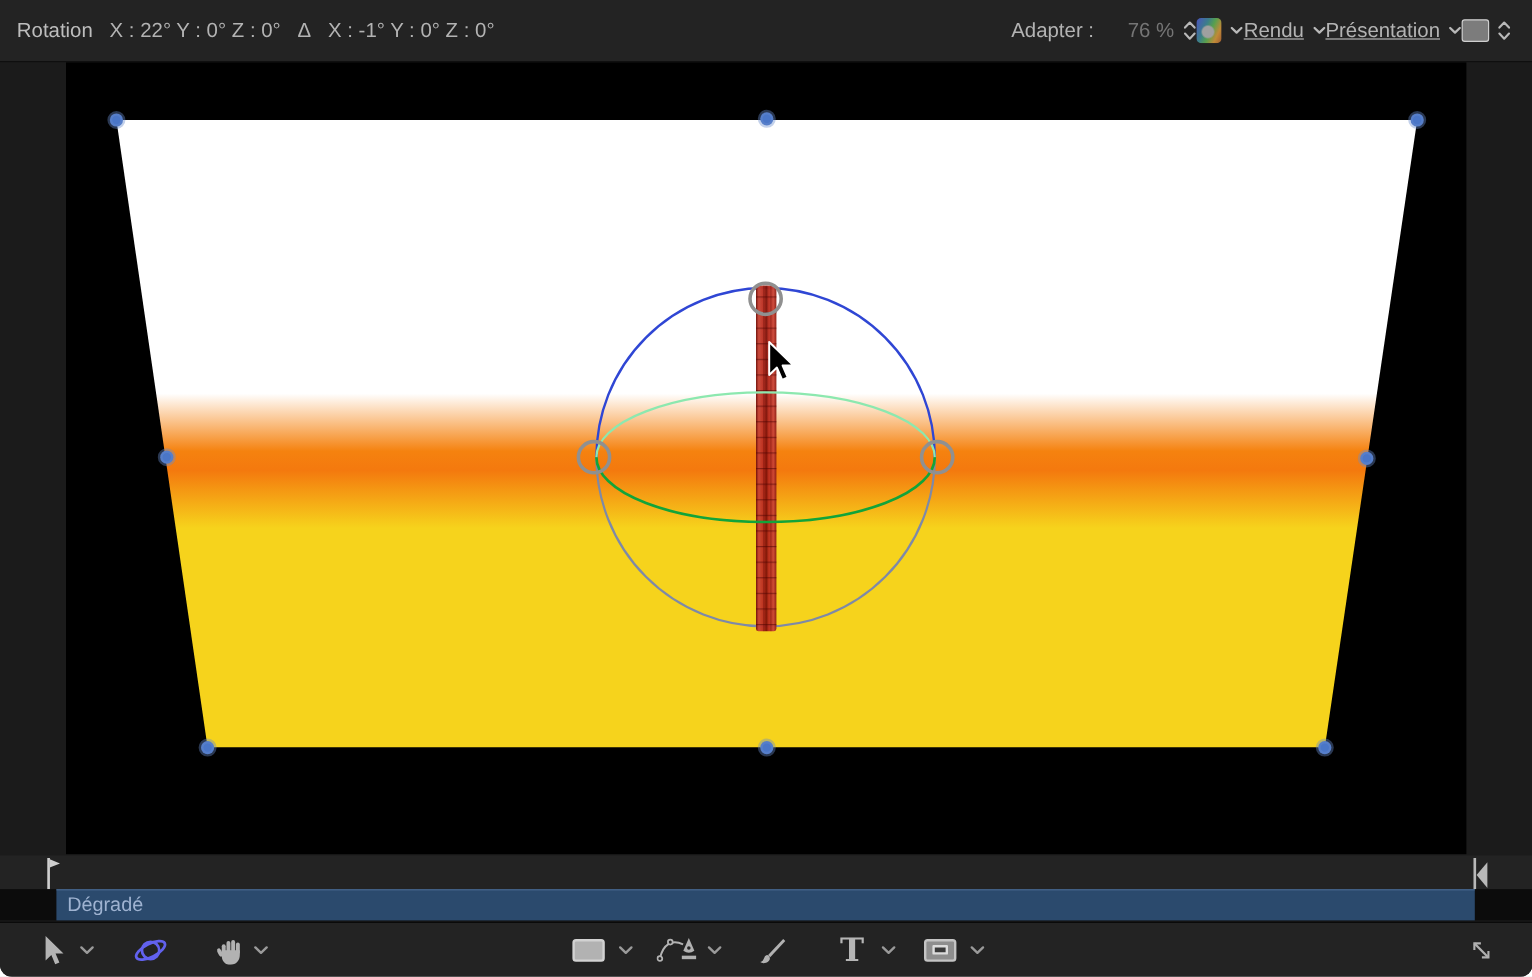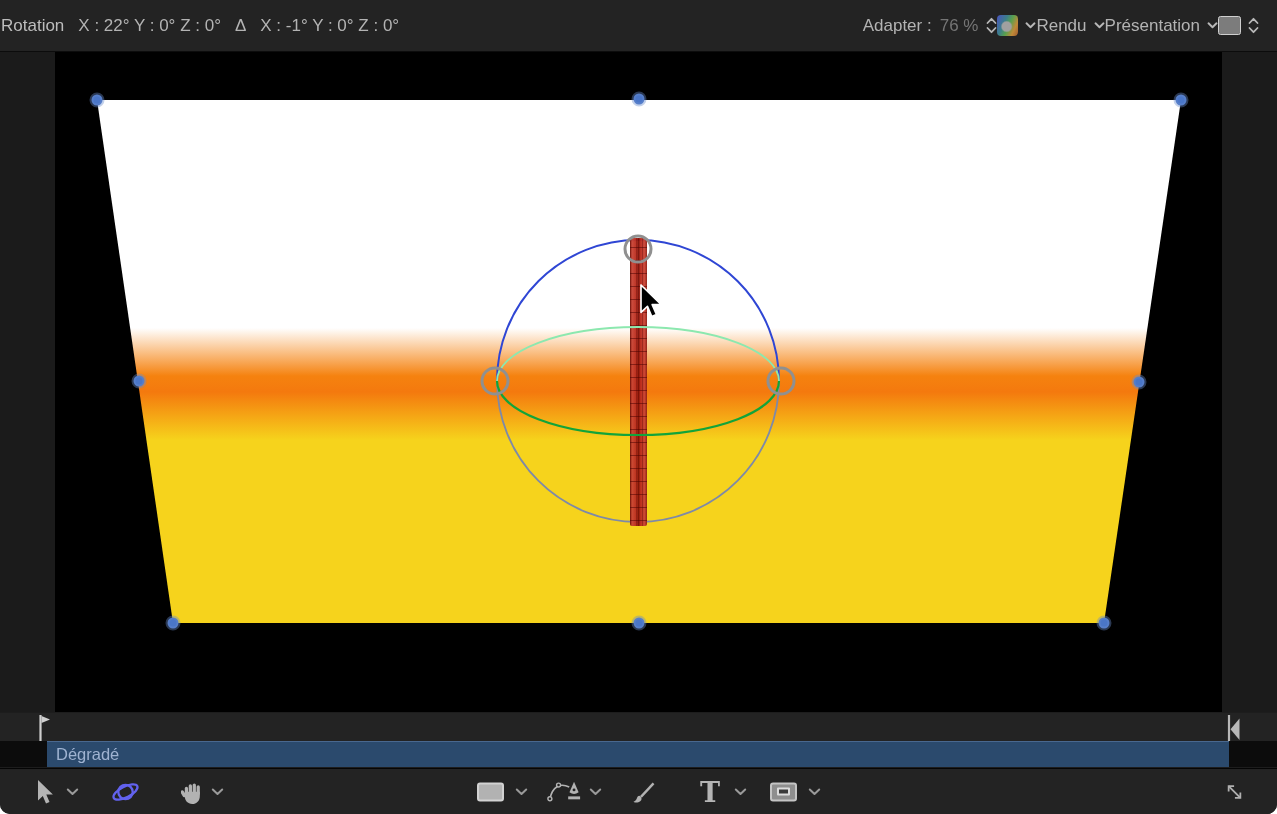--- a/index.html
+++ b/index.html
@@ -7,28 +7,28 @@
   .window{
     position:relative;width:1277px;height:814px;overflow:hidden;
     background:#1b1b1b;font-family:"Liberation Sans",sans-serif;
     border-radius:0 0 10px 10px;
   }
   
   .top-toolbar{
     position:absolute;left:0;top:0;width:1277px;height:52px;
     background:#232323;border-bottom:1px solid #0c0c0c;
     display:flex;align-items:center;justify-content:space-between;
-    padding:0 18px 0 1px;color:#b3b3b3;font-size:17px;
+    padding:0 18px 0 14px;color:#b3b3b3;font-size:17px;
   }
   .rot-group{display:flex;align-items:center;gap:14px;white-space:nowrap;}
   .rot-group .lbl{color:#bdbdbd;}
   .right-cluster{display:flex;align-items:center;}
   .fit-group{display:flex;align-items:center;gap:8px;}
-  .fit-value{color:#757575;}
-  .menu-item{display:flex;align-items:center;gap:7px;cursor:default;}
+  .fit-value{color:#757575;margin-left:20px;}
+  .menu-item{display:flex;align-items:center;gap:7px;cursor:default;text-decoration:underline;}
   .swatch{
     width:21px;height:21px;border-radius:4px;
     background:
       radial-gradient(circle at 46% 55%, #a0a0a0 0 4.5px, rgba(160,160,160,0) 6px),
       linear-gradient(115deg,#4a52c0 0%,#3c7e8a 35%,#58a04e 55%,#c08a38 78%,#a05c30 100%);
   }
   .view-square{width:23px;height:19px;background:#7c7c7c;border:1.5px solid #cfcfcf;border-radius:2.5px;}
   .chev,.stepper{display:block;}
   
   .canvas-area{position:absolute;left:0;top:52px;width:1277px;height:660px;background:#1b1b1b;}

